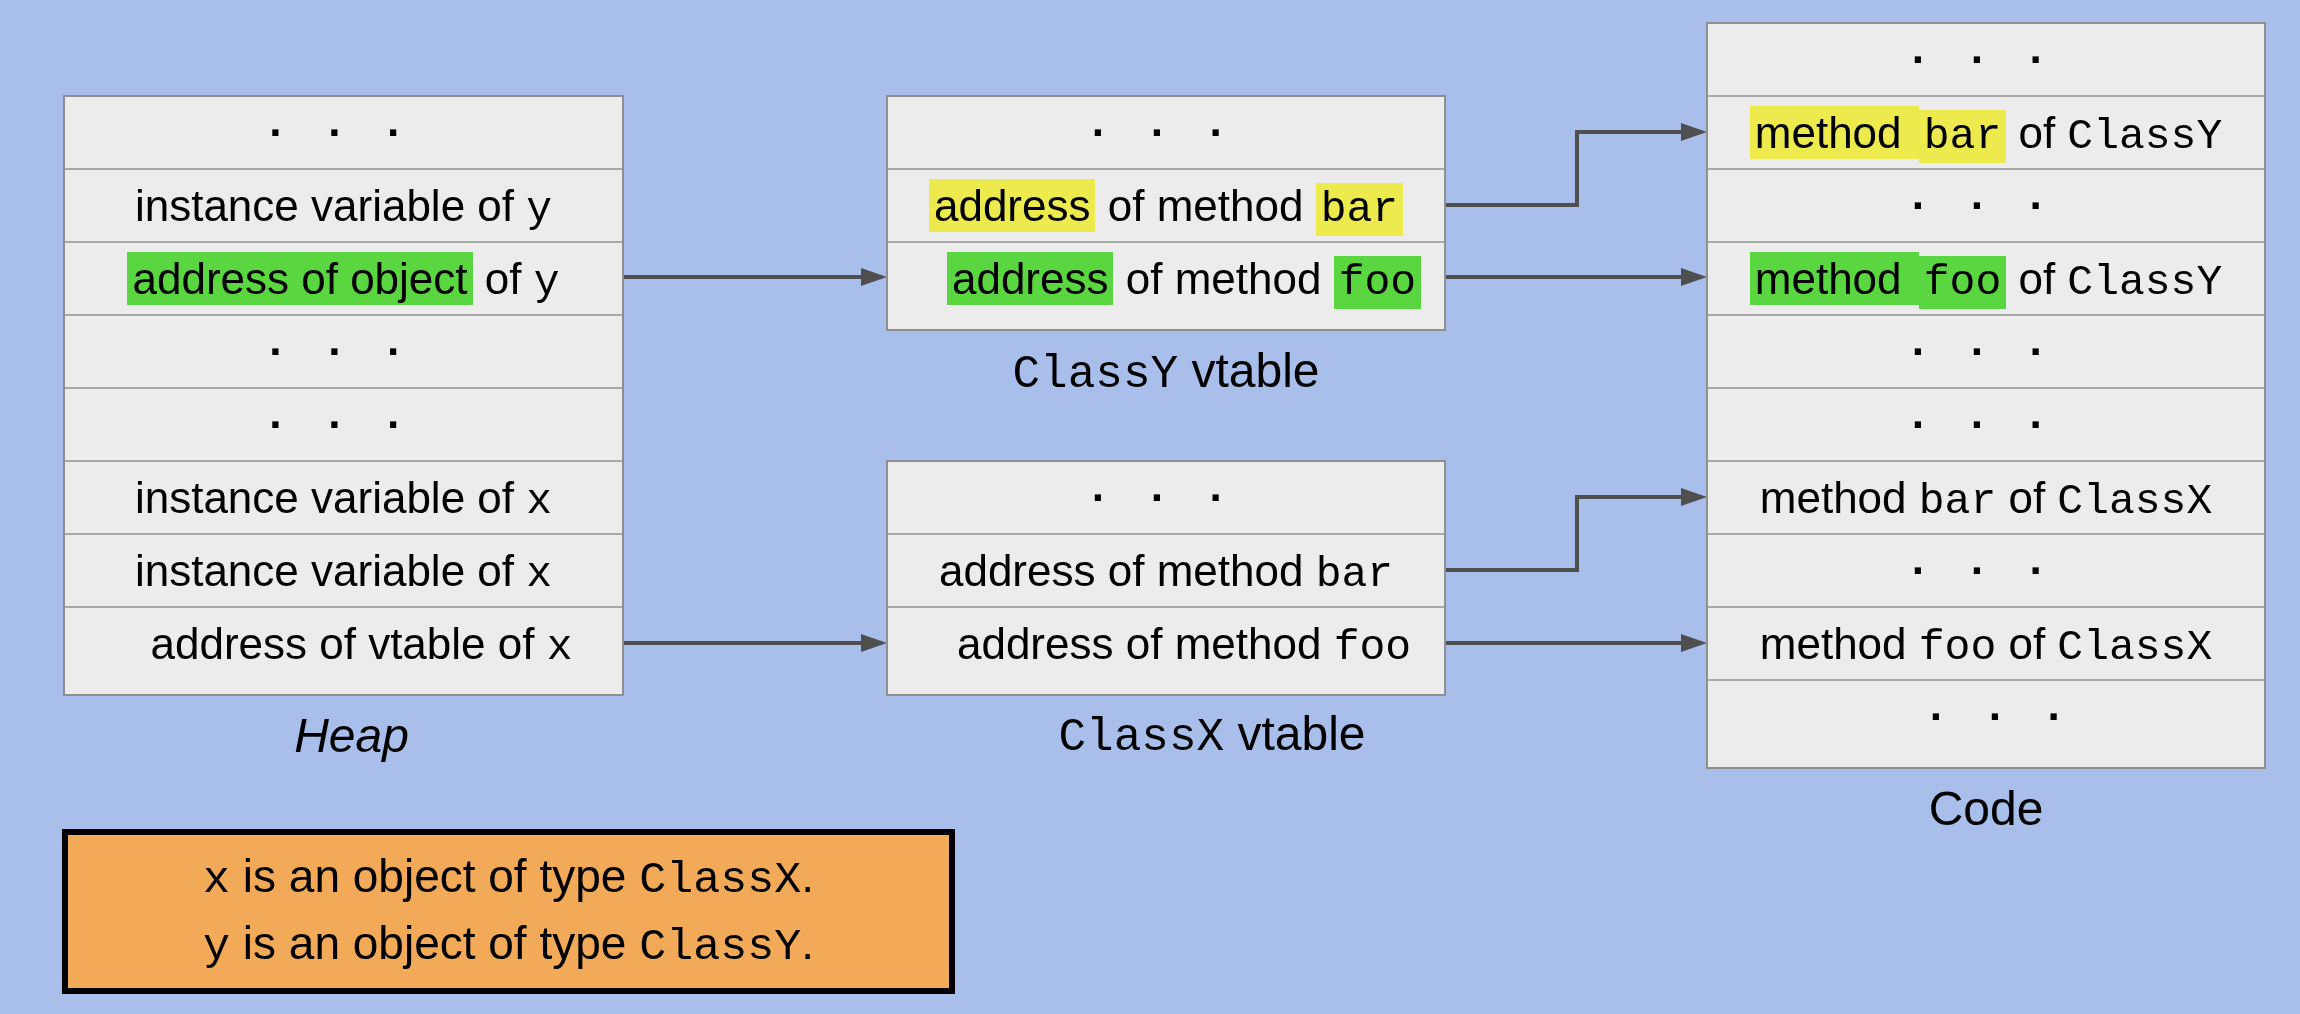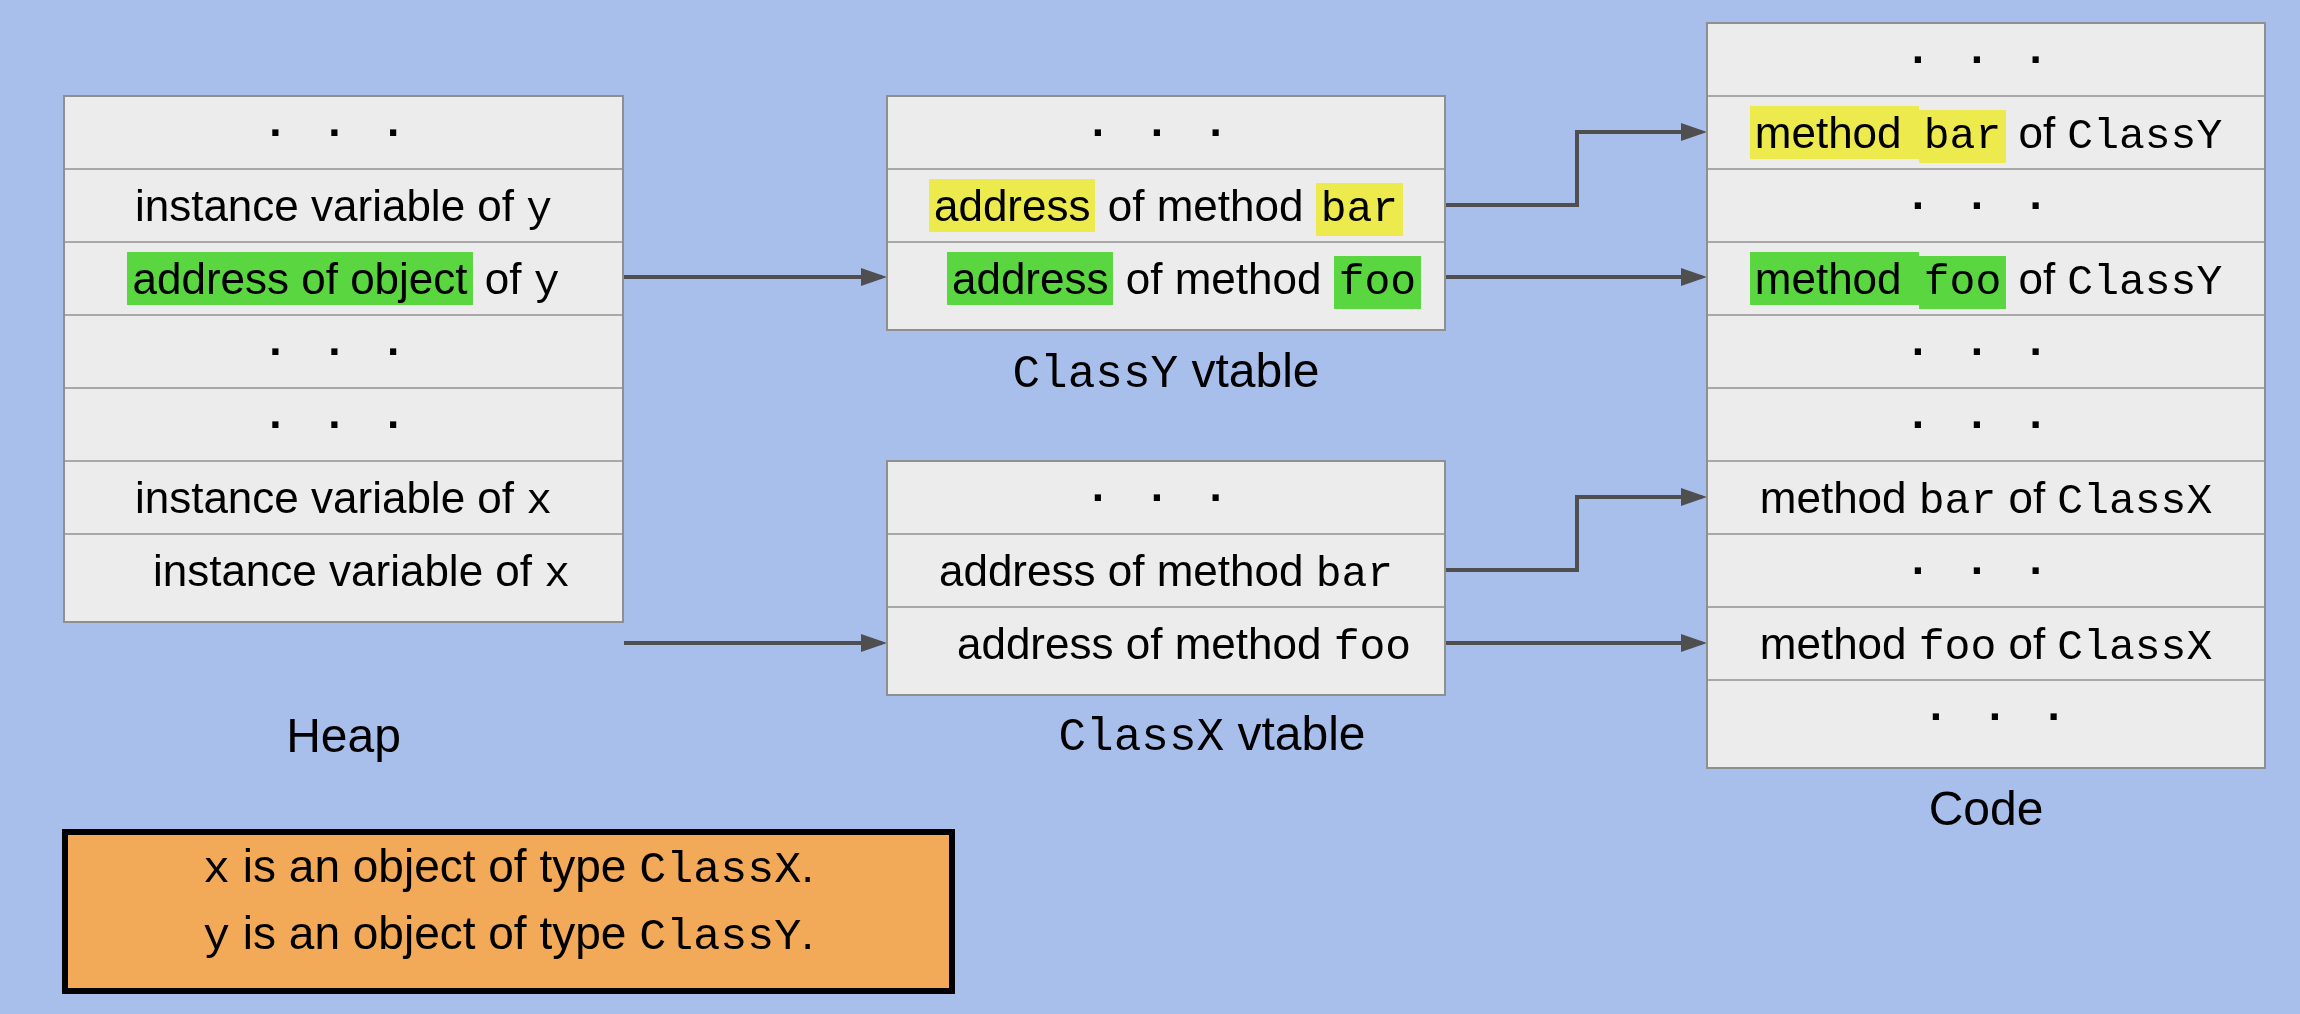--- a/index.html
+++ b/index.html
@@ -49,33 +49,33 @@
     text-align: center;
     font-size: 48px;
     line-height: 60px;
     white-space: pre;
   }
   .table-label .mono { font-size: 46px; }
   #table-heap     { left: 63px;   top: 95px;  width: 561px; }
   #table-vtable-y { left: 886px;  top: 95px;  width: 560px; }
   #table-vtable-x { left: 886px;  top: 460px; width: 560px; }
   #table-code     { left: 1706px; top: 22px;  width: 560px; }
-  #label-heap     { left: 63px;   top: 706px; width: 561px; }
+  #label-heap     { left: 71px;   top: 706px; width: 561px; font-style: italic; }
   #label-vtable-y { left: 886px;  top: 341px; width: 560px; }
   #label-vtable-x { left: 932px;  top: 704px; width: 560px; }
   #label-code     { left: 1706px; top: 779px; width: 560px; }
   #note-box {
     position: absolute;
     left: 62px; top: 829px;
     width: 893px; height: 165px;
     background: var(--orange);
     border: 6px solid var(--note-border);
     display: flex;
     flex-direction: column;
-    justify-content: flex-start;
+    justify-content: center;
   }
   .note-line {
     text-align: center;
     font-size: 46px;
     line-height: 62px;
     white-space: pre;
   }
   .note-line .mono { font-size: 45px; }
   #arrows-layer {
     position: absolute;
@@ -102,20 +102,21 @@
   </svg>
 
 <div class="vtable" id="table-heap">
     <div class="cell"><span class="dots">· · ·</span></div>
     <div class="cell"><span>instance variable of </span><span class="mono">y</span></div>
     <div class="cell"><span class="hl-green">address of object</span><span> of </span><span class="mono">y</span></div>
     <div class="cell"><span class="dots">· · ·</span></div>
     <div class="cell"><span class="dots">· · ·</span></div>
     <div class="cell"><span>instance variable of </span><span class="mono">x</span></div>
     <div class="cell"><span>instance variable of </span><span class="mono">x</span></div>
+    <div class="cell"><span>address of vtable of </span><span class="mono">x</span></div>
   </div>
 <div class="vtable" id="table-vtable-y">
     <div class="cell"><span class="dots">· · ·</span></div>
     <div class="cell"><span class="hl-yellow">address</span><span> of method </span><span class="mono hl-yellow">bar</span></div>
     <div class="cell"><span class="hl-green">address</span><span> of method </span><span class="mono hl-green">foo</span></div>
   </div>
 <div class="vtable" id="table-vtable-x">
     <div class="cell"><span class="dots">· · ·</span></div>
     <div class="cell"><span>address of method </span><span class="mono">bar</span></div>
     <div class="cell"><span>address of method </span><span class="mono">foo</span></div>

